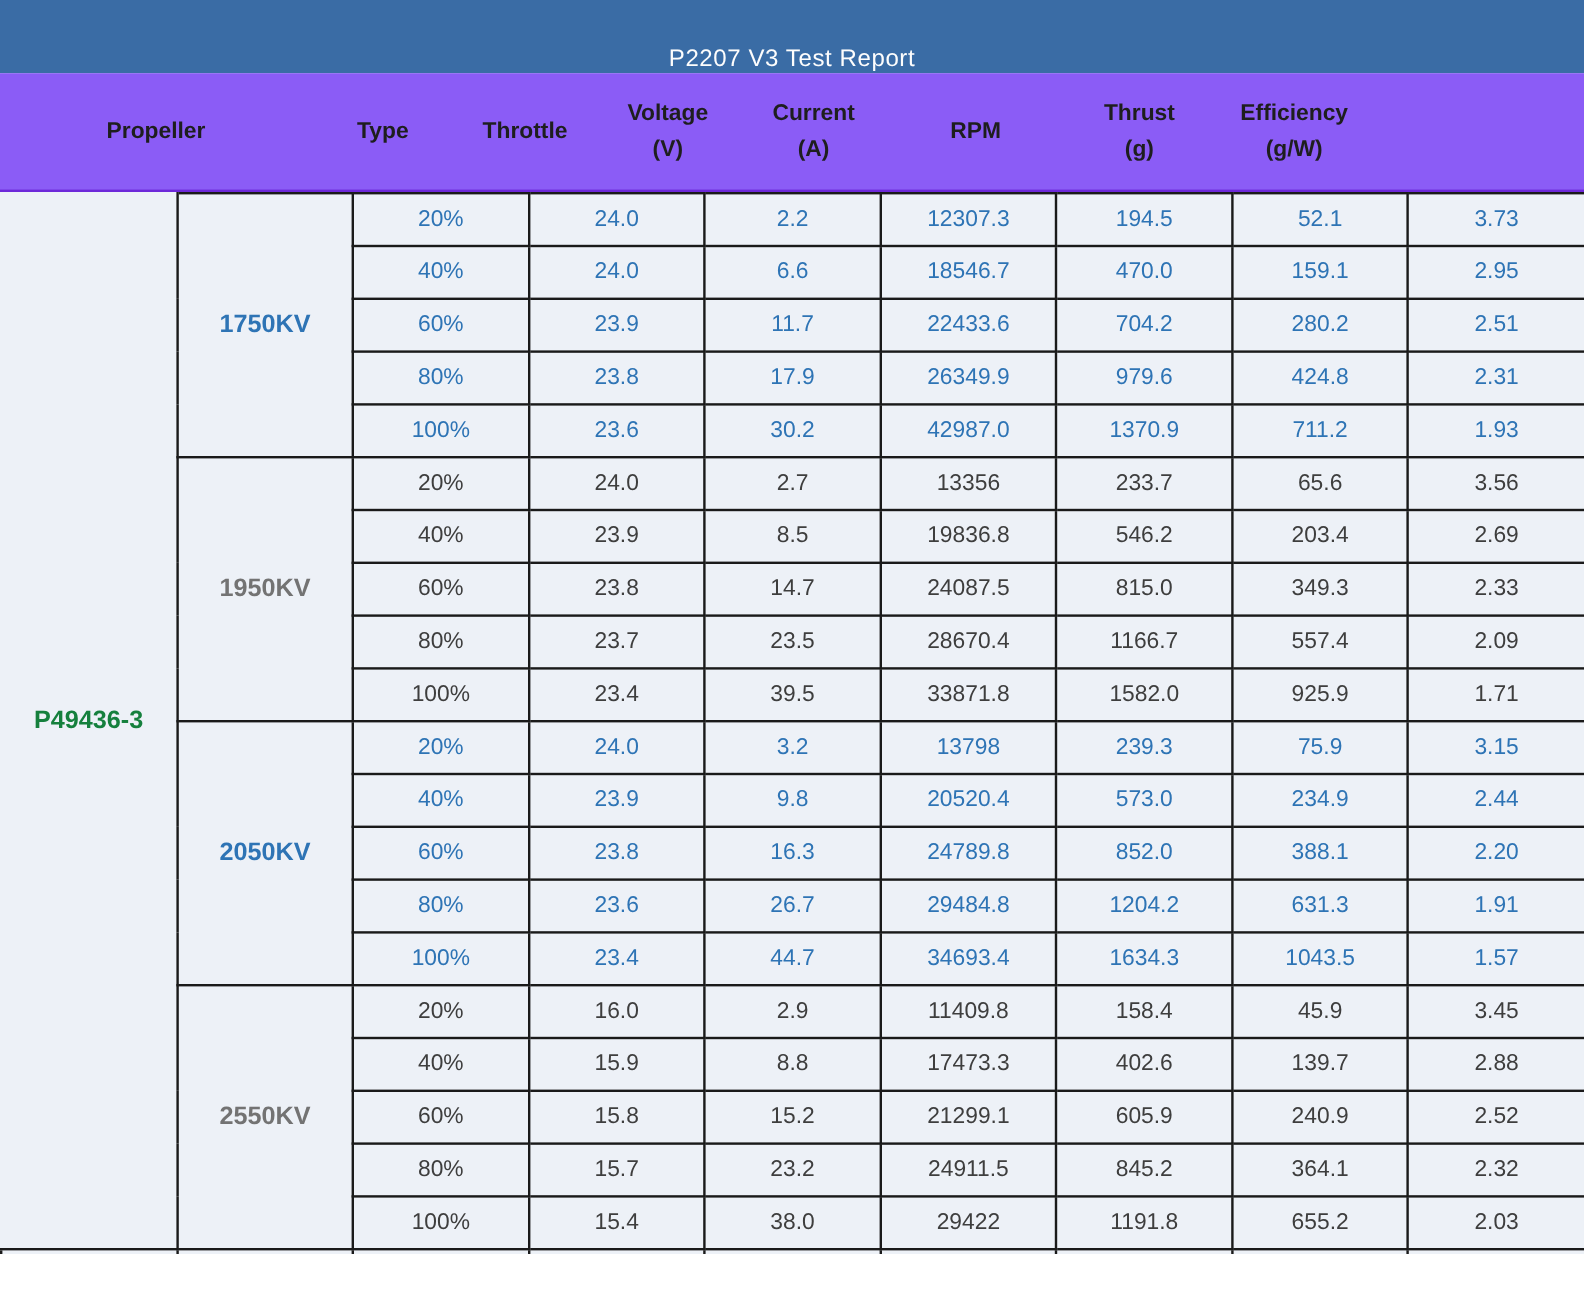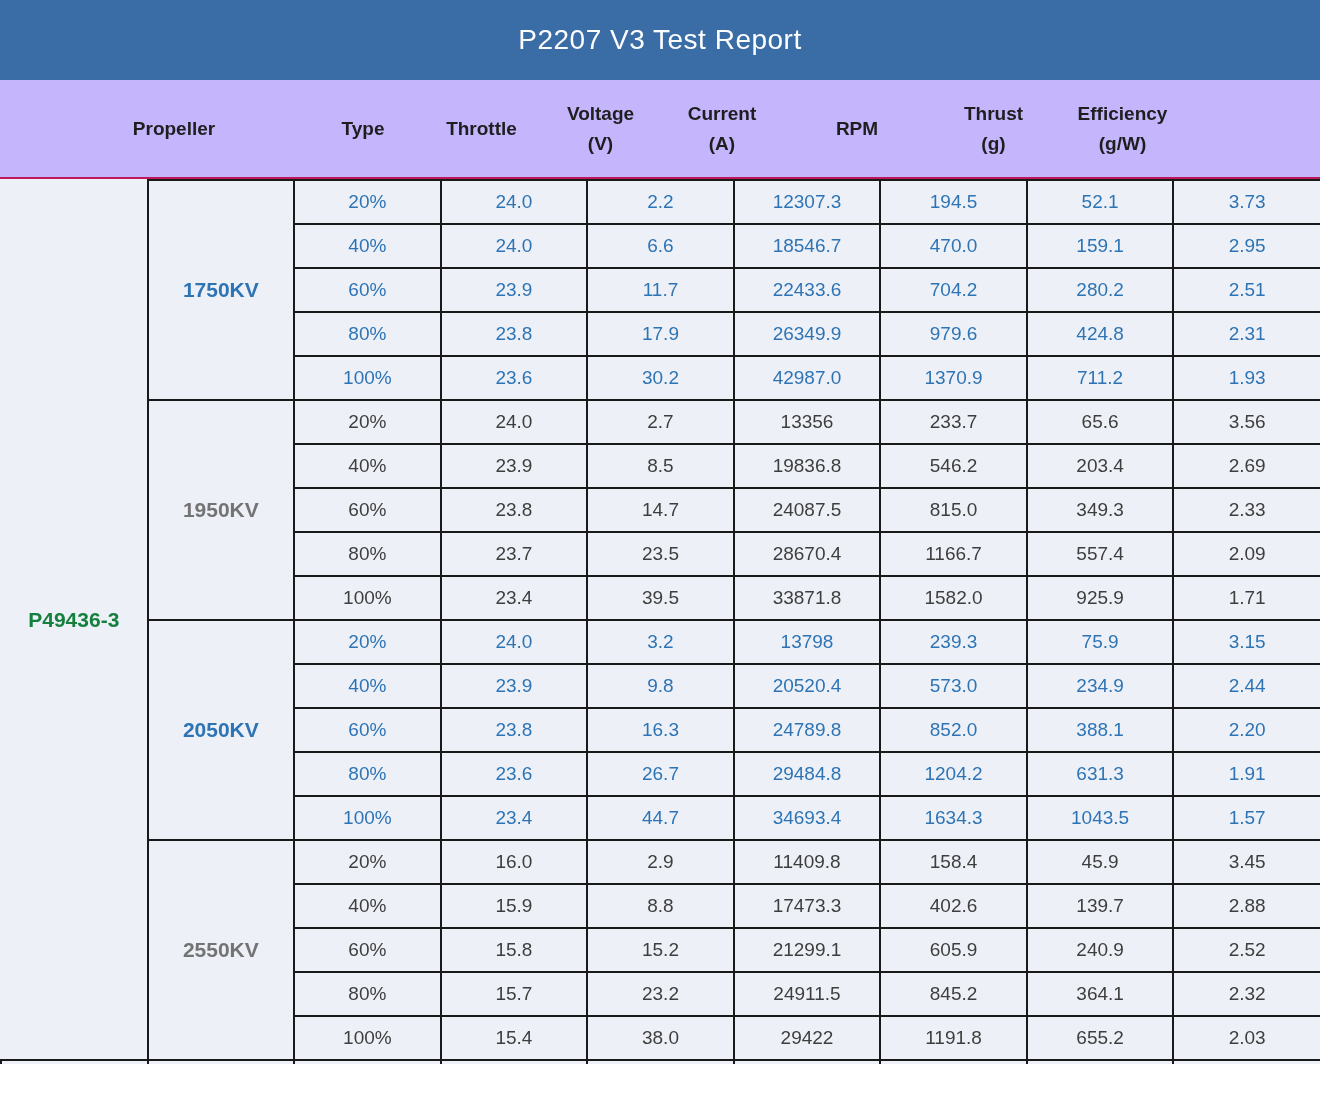--- a/index.html
+++ b/index.html
@@ -7,36 +7,35 @@
     padding: 0;
   }
   body {
     width: 1320px;
     height: 1094px;
     overflow: hidden;
     background: #ffffff;
     font-family: "Liberation Sans", "DejaVu Sans", sans-serif;
   }
   .title-bar {
-    height: 80px;
+    height: 61px;
     background: #3a6ca5;
     color: #fdfdfd;
     display: flex;
-    align-items: center;
+    align-items: flex-end;
     justify-content: center;
-    font-size: 28px;
+    font-size: 20px;
     letter-spacing: 0.5px;
   }
   .header-row {
     height: 97px;
-    background: #c4b5fd;
+    background: #8b5cf6;
     display: grid;
     grid-template-columns: 260px 118px 119px 119px 124px 146px 127px 131px 176px;
-    border-bottom: 2px solid #be185d;
-    padding-left: 44px;
+    border-bottom: 2px solid #6d28d9;
   }
   .hcell {
     display: flex;
     flex-direction: column;
     align-items: center;
     justify-content: center;
     font-weight: bold;
     font-size: 19px;
     color: #1e1e1e;
     line-height: 1.55;

